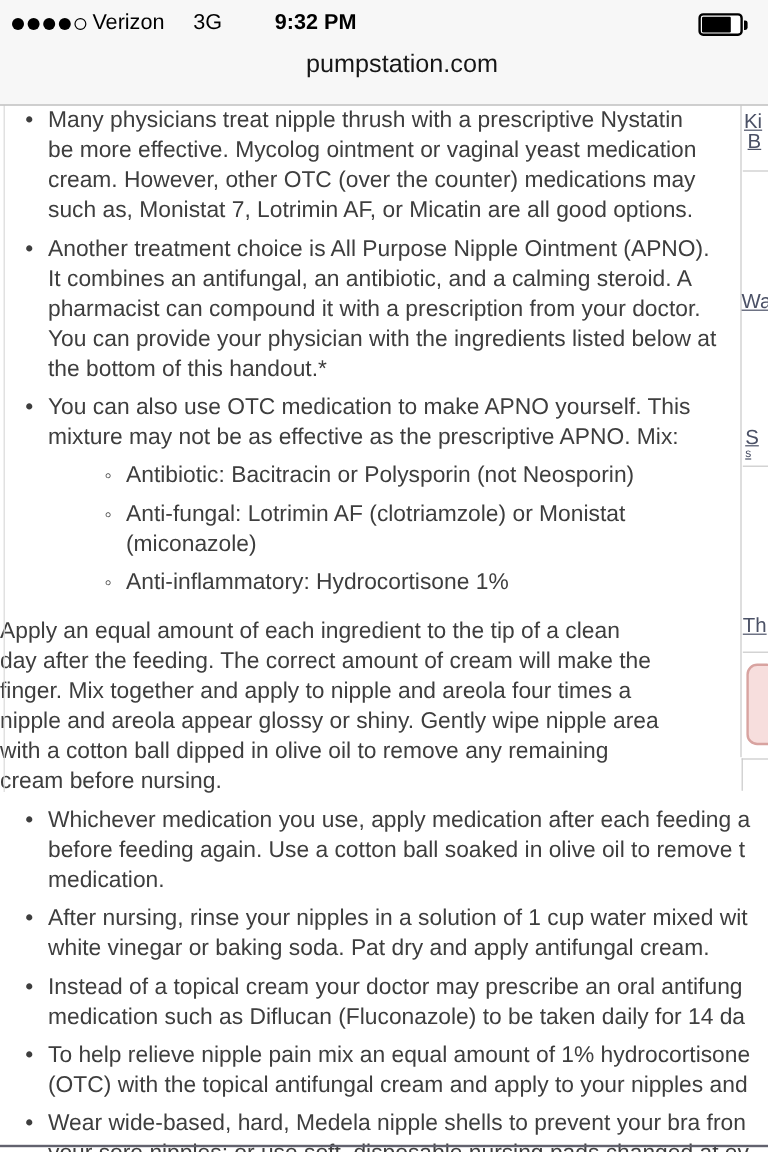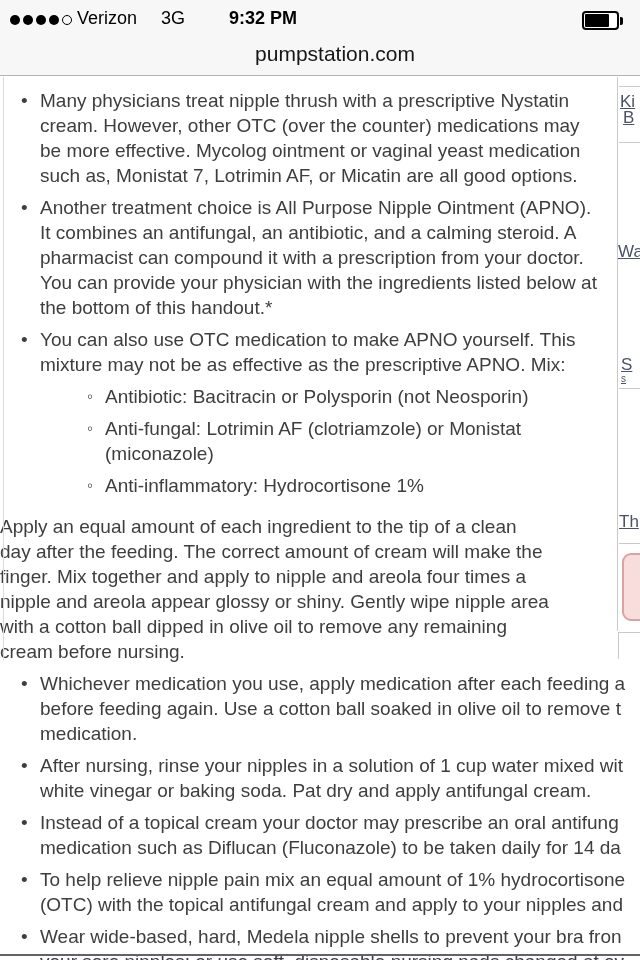--- a/index.html
+++ b/index.html
@@ -1,20 +1,20 @@
 <!DOCTYPE html>
 <html><head>
 <meta charset="utf-8">
 <style>
   html,body{margin:0;padding:0;background:#000;}
   #page{position:relative;width:640px;height:960px;background:#fff;overflow:hidden;
         font-family:"Liberation Sans","DejaVu Sans",sans-serif;}
 
   
-  #header{position:absolute;top:0;left:0;width:640px;height:76px;background:#f7f7f7;
+  #header{position:absolute;top:0;left:0;width:640px;height:88px;background:#f7f7f7;
           border-bottom:1px solid #b4b4b4;box-sizing:border-box;z-index:5;}
   #signal{position:absolute;left:10px;top:15px;display:flex;gap:3px;align-items:center;}
   .dot{width:10px;height:10px;border-radius:50%;box-sizing:border-box;}
   .dot.filled{background:#000;}
   .dot.empty{border:1.5px solid #000;background:transparent;}
   #carrier{position:absolute;left:77px;top:8px;font-size:18px;color:#000;}
   #network{position:absolute;left:161px;top:8px;font-size:18px;color:#000;text-align:center;}
   #clock{position:absolute;left:229px;top:8px;font-size:18px;font-weight:700;color:#000;}
   #battery{position:absolute;right:17px;top:11px;display:flex;align-items:center;}
   .batt-body{width:37px;height:19px;border:2px solid #000;border-radius:4px;position:relative;box-sizing:border-box;background:#fff;}
@@ -81,22 +81,22 @@
       <span>pumpstation.com</span>
     </div>
   </div>
 
   <div id="left-border"></div>
   <div id="content">
       <div class="item type-bullet">
     <span class="marker">•</span>
     <div class="lines">
           <div class="tline">Many physicians treat nipple thrush with a prescriptive Nystatin</div>
+          <div class="tline">be more effective. Mycolog ointment or vaginal yeast medication</div>
           <div class="tline">cream. However, other OTC (over the counter) medications may</div>
-          <div class="tline">be more effective. Mycolog ointment or vaginal yeast medication</div>
           <div class="tline">such as, Monistat 7, Lotrimin AF, or Micatin are all good options.</div>
         </div>
   </div>
       <div class="item type-bullet">
     <span class="marker">•</span>
     <div class="lines">
           <div class="tline">Another treatment choice is All Purpose Nipple Ointment (APNO).</div>
           <div class="tline">It combines an antifungal, an antibiotic, and a calming steroid. A</div>
           <div class="tline">pharmacist can compound it with a prescription from your doctor.</div>
           <div class="tline">You can provide your physician with the ingredients listed below at</div>

